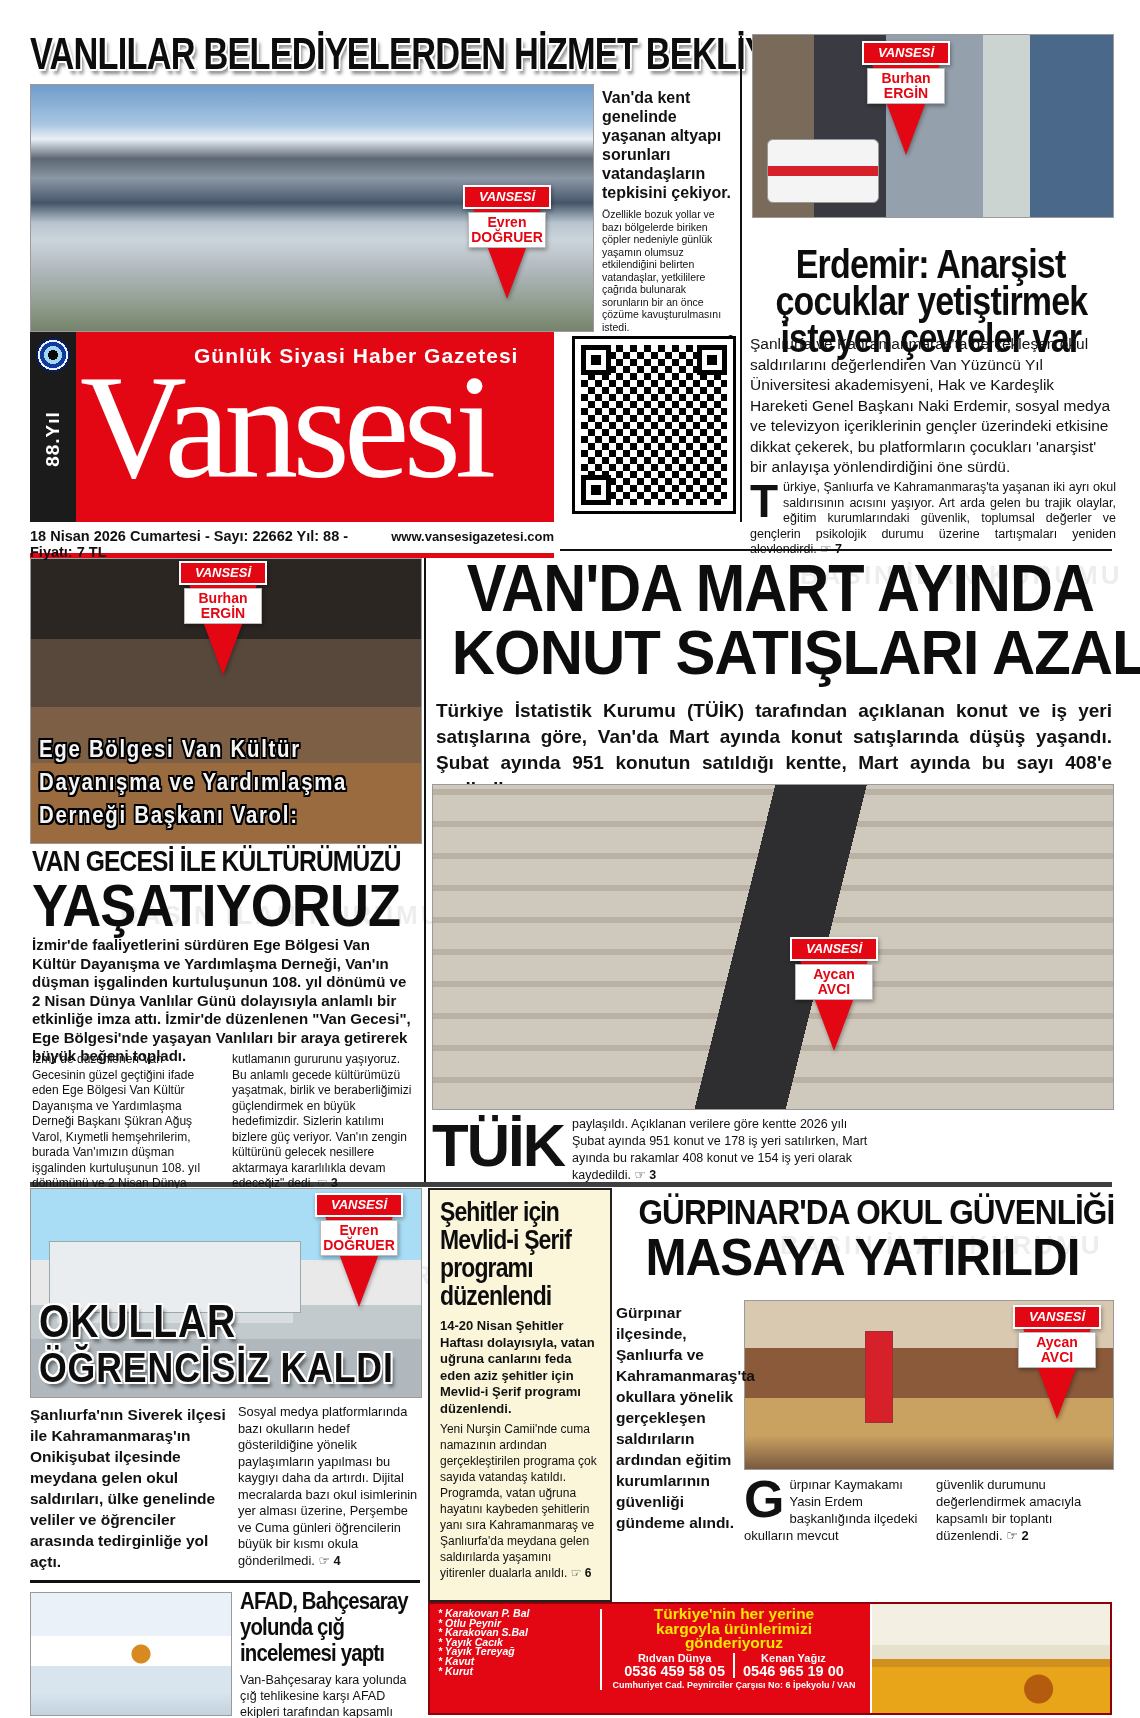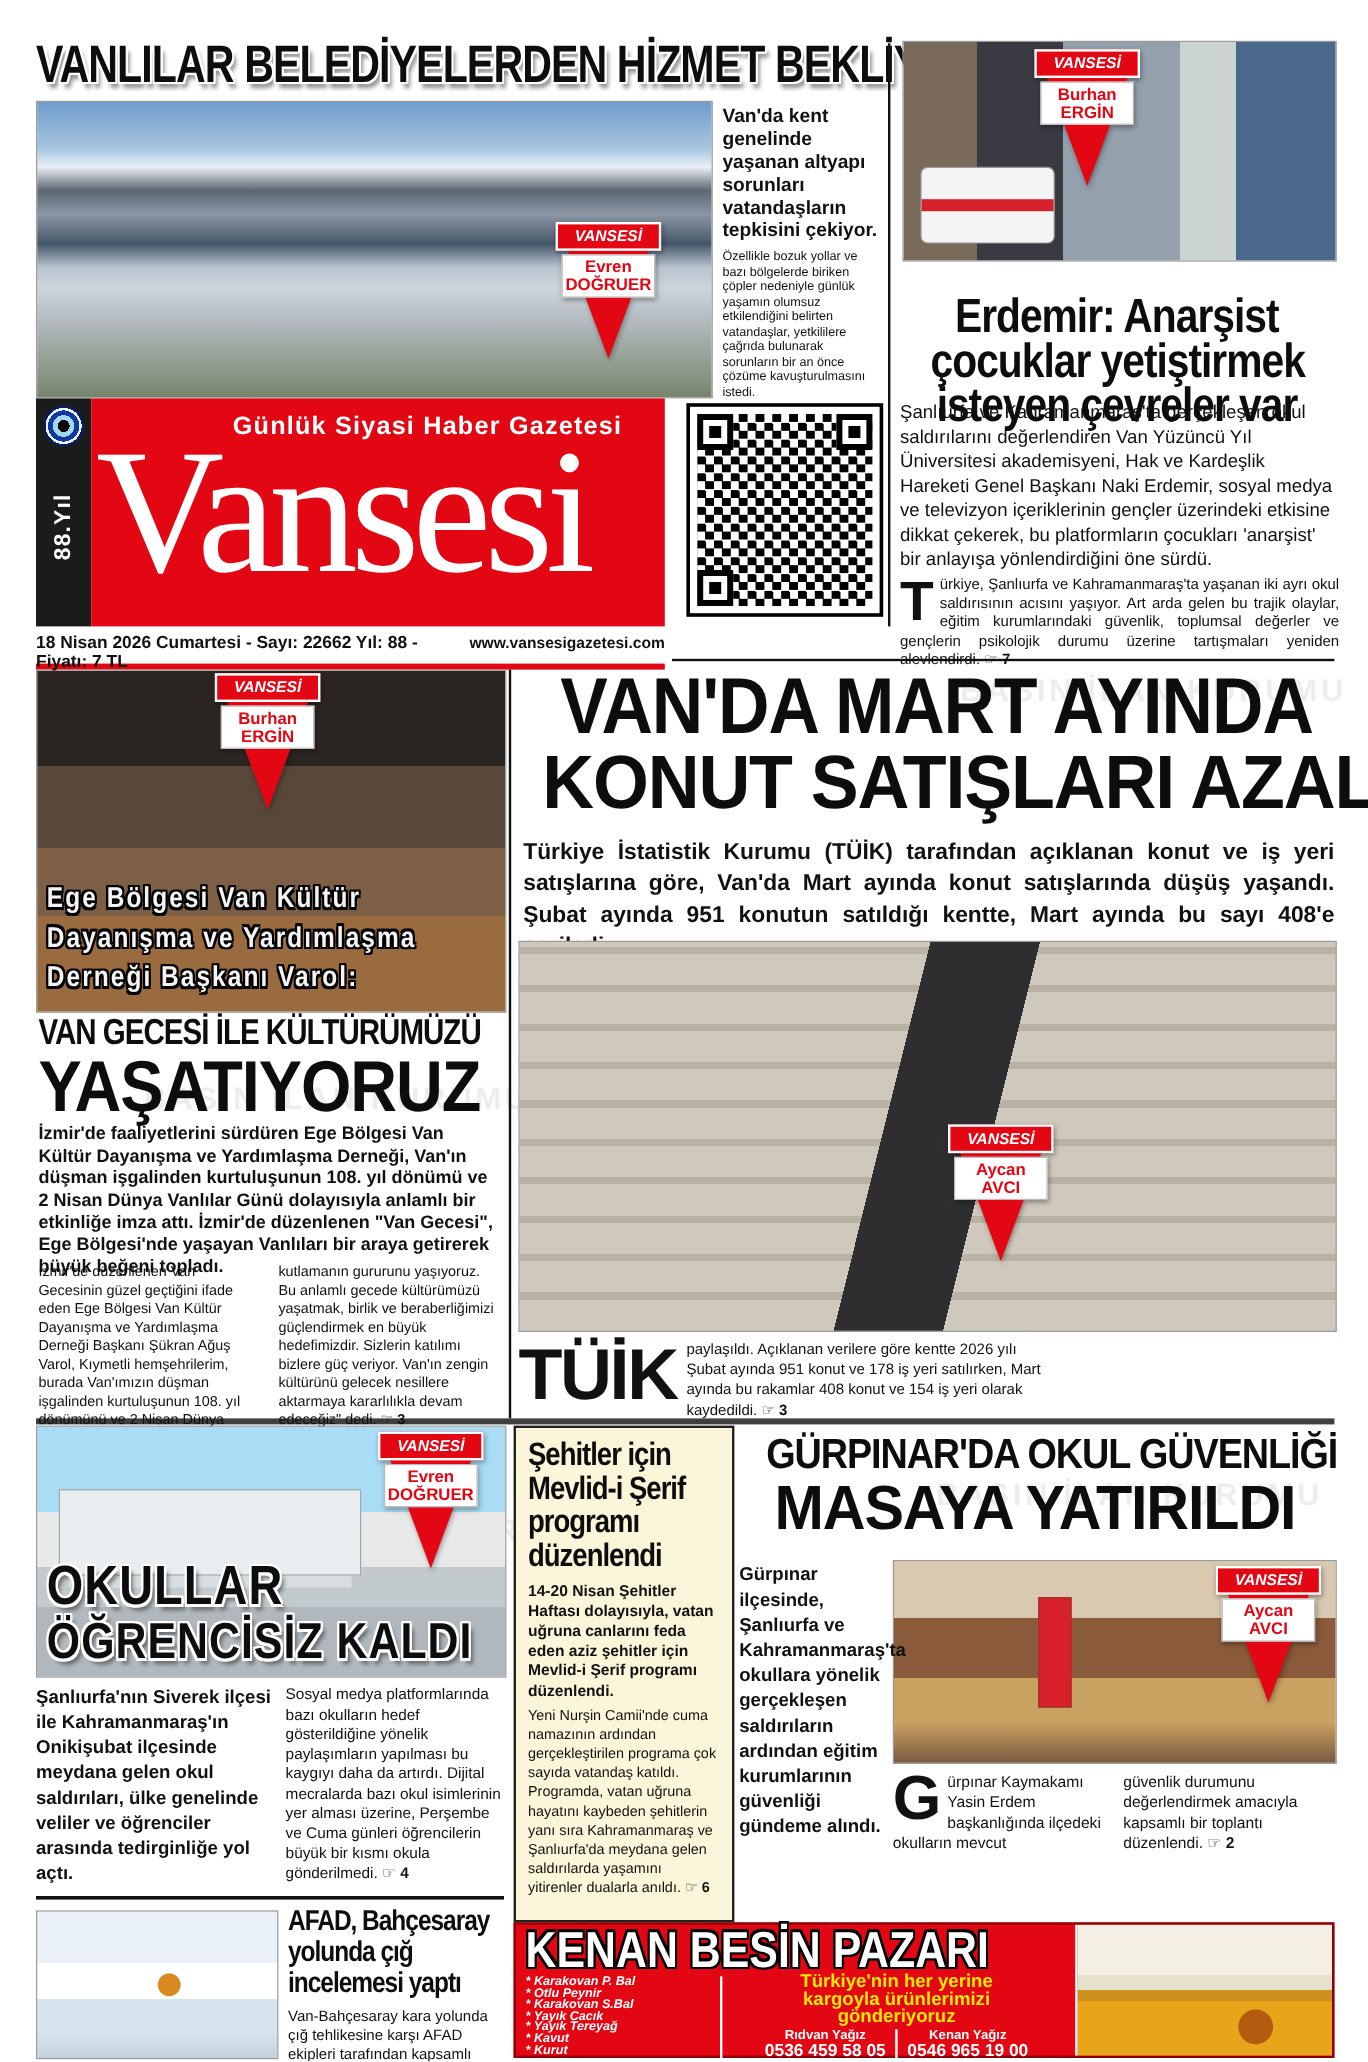--- a/index.html
+++ b/index.html
@@ -327,40 +327,39 @@
       <span class="dct" style="font-size:52px;line-height:42px;">G</span><span>ürpınar Kaymakamı Yasin Erdem başkanlığında ilçedeki okulların mevcut</span>
     </div>
     <div class="c">
       <span>güvenlik durumunu değerlendirmek amacıyla kapsamlı bir toplantı düzenlendi.</span>
       <span class="pr"><span class="hand">☞</span> <span>2</span></span>
     </div>
   </div>
 
   <div class="abs ad">
     <div class="ad-left">
-      <div class="ad-title ob"><span class="cx85">KENAN BESİN PAZARI</span></div>
       <div class="ad-cols">
         <ul class="ad-products">
           <li>* Karakovan P. Bal</li>
           <li>* Otlu Peynir</li>
           <li>* Karakovan S.Bal</li>
           <li>* Yayık Cacık</li>
           <li>* Yayık Tereyağ</li>
           <li>* Kavut</li>
           <li>* Kurut</li>
         </ul>
         <div class="ad-mid">
           <div class="ad-promo">
             <span>Türkiye'nin her yerine</span><br>
             <span>kargoyla ürünlerimizi</span><br>
             <span>gönderiyoruz</span>
           </div>
           <div class="ad-contacts">
             <div class="ct">
-              <div class="nm">Rıdvan Yağız</div>
+              <div class="nm">Rıdvan Dünya</div>
               <div class="pn">0536 459 58 05</div>
             </div>
             <div class="ct">
               <div class="nm">Kenan Yağız</div>
               <div class="pn">0546 965 19 00</div>
             </div>
           </div>
           <div class="ad-address">Cumhuriyet Cad. Peynirciler Çarşısı No: 6 İpekyolu / VAN</div>
         </div>
       </div>

